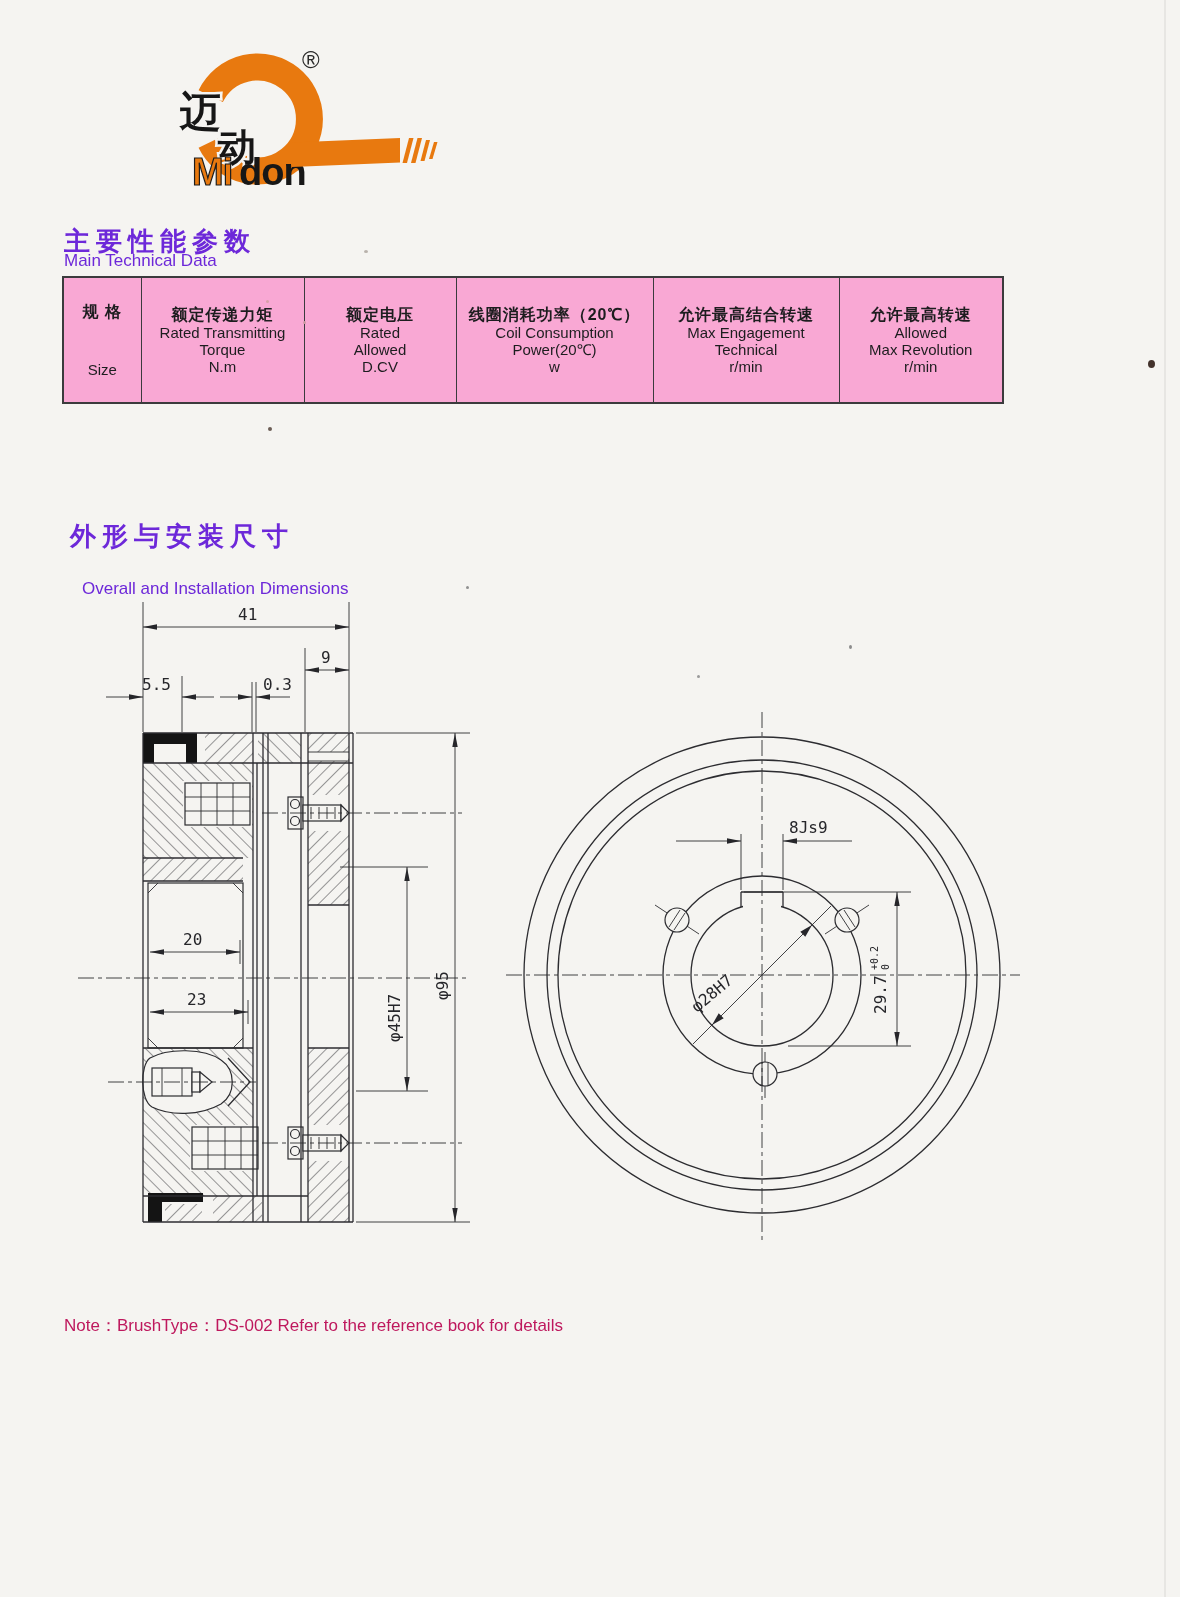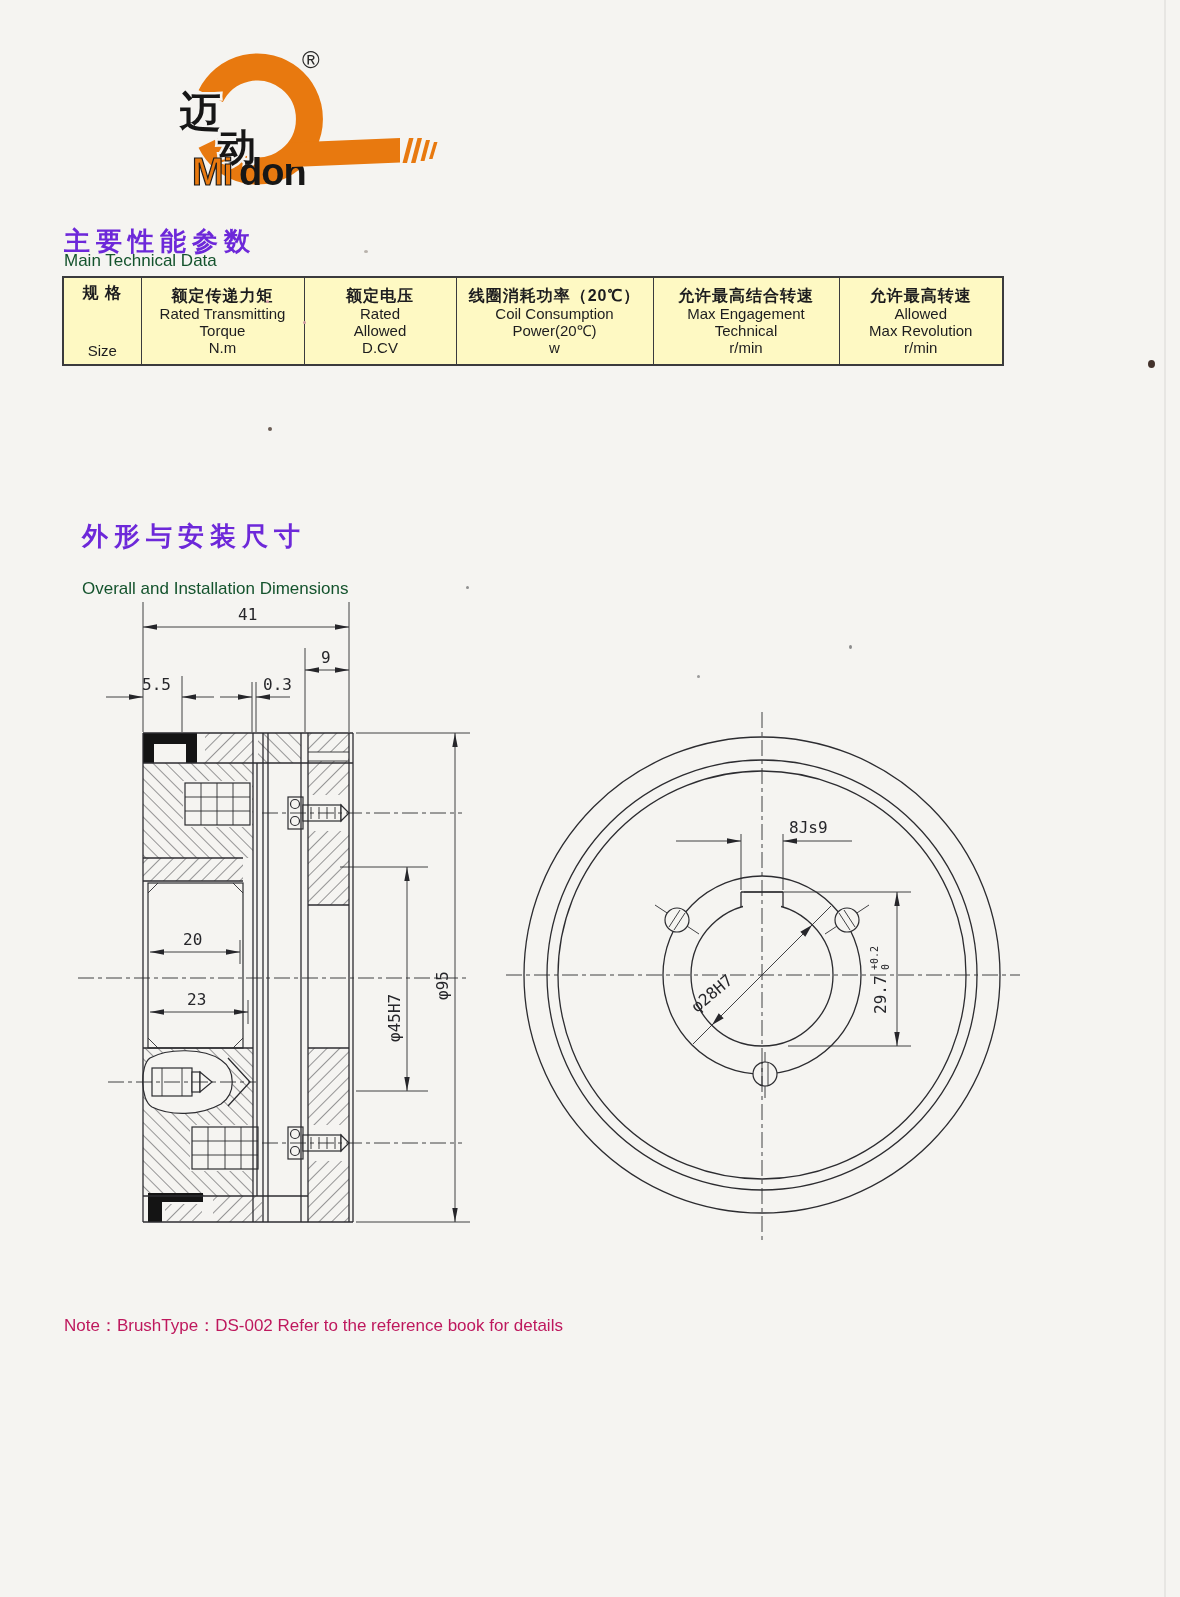--- a/index.html
+++ b/index.html
@@ -3,31 +3,31 @@
 <meta charset="utf-8">
 <style>
   html,body{margin:0;padding:0;background:#dcdcda;}
   .page{
     position:relative;width:1180px;height:1597px;margin:0 auto;
     background:#f5f4f1;overflow:hidden;
     font-family:"Liberation Sans",sans-serif;color:#1d1d1f;
   }
   .abs{position:absolute;}
   .title-zh{font-size:26px;font-weight:700;letter-spacing:6px;color:#6d28d9;font-family:Liberation Serif, serif;}
-  .title-en{font-size:17px;color:#14532d;}
+  .title-en{font-size:17px;color:#6d28d9;}
   
   table.tech{
     position:absolute;left:62px;top:276px;
     border-collapse:collapse;border:2.5px solid #3b3b3d;
     table-layout:fixed;
   }
   table.tech th,table.tech td{border:1.6px solid #3b3b3d;}
   table.tech th{
-    background:#fef9c3;font-weight:400;height:86px;
-    padding:0 2px;vertical-align:middle;text-align:center;margin-top:48px;
+    background:#f9a8d4;font-weight:400;height:86px;
+    padding:19px 2px;vertical-align:middle;text-align:center;margin-top:48px;
   }
   table.tech td{height:33px;text-align:center;font-size:18px;background:#f5f4f1;}
   .th-zh{display:block;font-size:16px;font-weight:700;letter-spacing:1px;line-height:19px;}
   .th-en{display:block;font-size:15px;line-height:17px;}
   .th-size{display:flex;flex-direction:column;justify-content:space-between;height:76px;padding:2px 0;}
   
   .note-zh{font-size:19px;font-weight:700;letter-spacing:5px;color:#222;}
   .note-en{font-size:17px;color:#be185d;}
   
   .ln{stroke:#2c2c30;stroke-width:1.3;fill:none;}
@@ -108,21 +108,21 @@
       <th>
         <span class="th-zh">允许最高转速</span>
         <span class="th-en">Allowed</span>
         <span class="th-en">Max Revolution</span>
         <span class="th-en">r/min</span>
       </th>
     </tr>
   </tbody>
     </table>
 
-  <div class="abs title-zh" style="left:82px;top:519px;">外形与安装尺寸</div>
+  <div class="abs title-zh" style="left:70px;top:519px;">外形与安装尺寸</div>
   <div class="abs title-en" style="left:82px;top:547px;margin-top:32px;">Overall and Installation Dimensions</div>
 
   <svg class="abs" style="left:0;top:560px;" width="1180" height="730" viewBox="0 560 1180 730">
     <defs>
       <marker id="arw" orient="auto-start-reverse" markerUnits="userSpaceOnUse" markerWidth="15" markerHeight="9" refX="14.5" refY="4.5">
         <path d="M14.5,4.5 L0.5,1.8 L0.5,7.2 Z" fill="#26262a"></path>
       </marker>
       <pattern id="h1" width="9" height="9" patternUnits="userSpaceOnUse" patternTransform="rotate(45)">
         <line x1="0" y1="0" x2="0" y2="9" stroke="#35353a" stroke-width="1"></line>
       </pattern>

